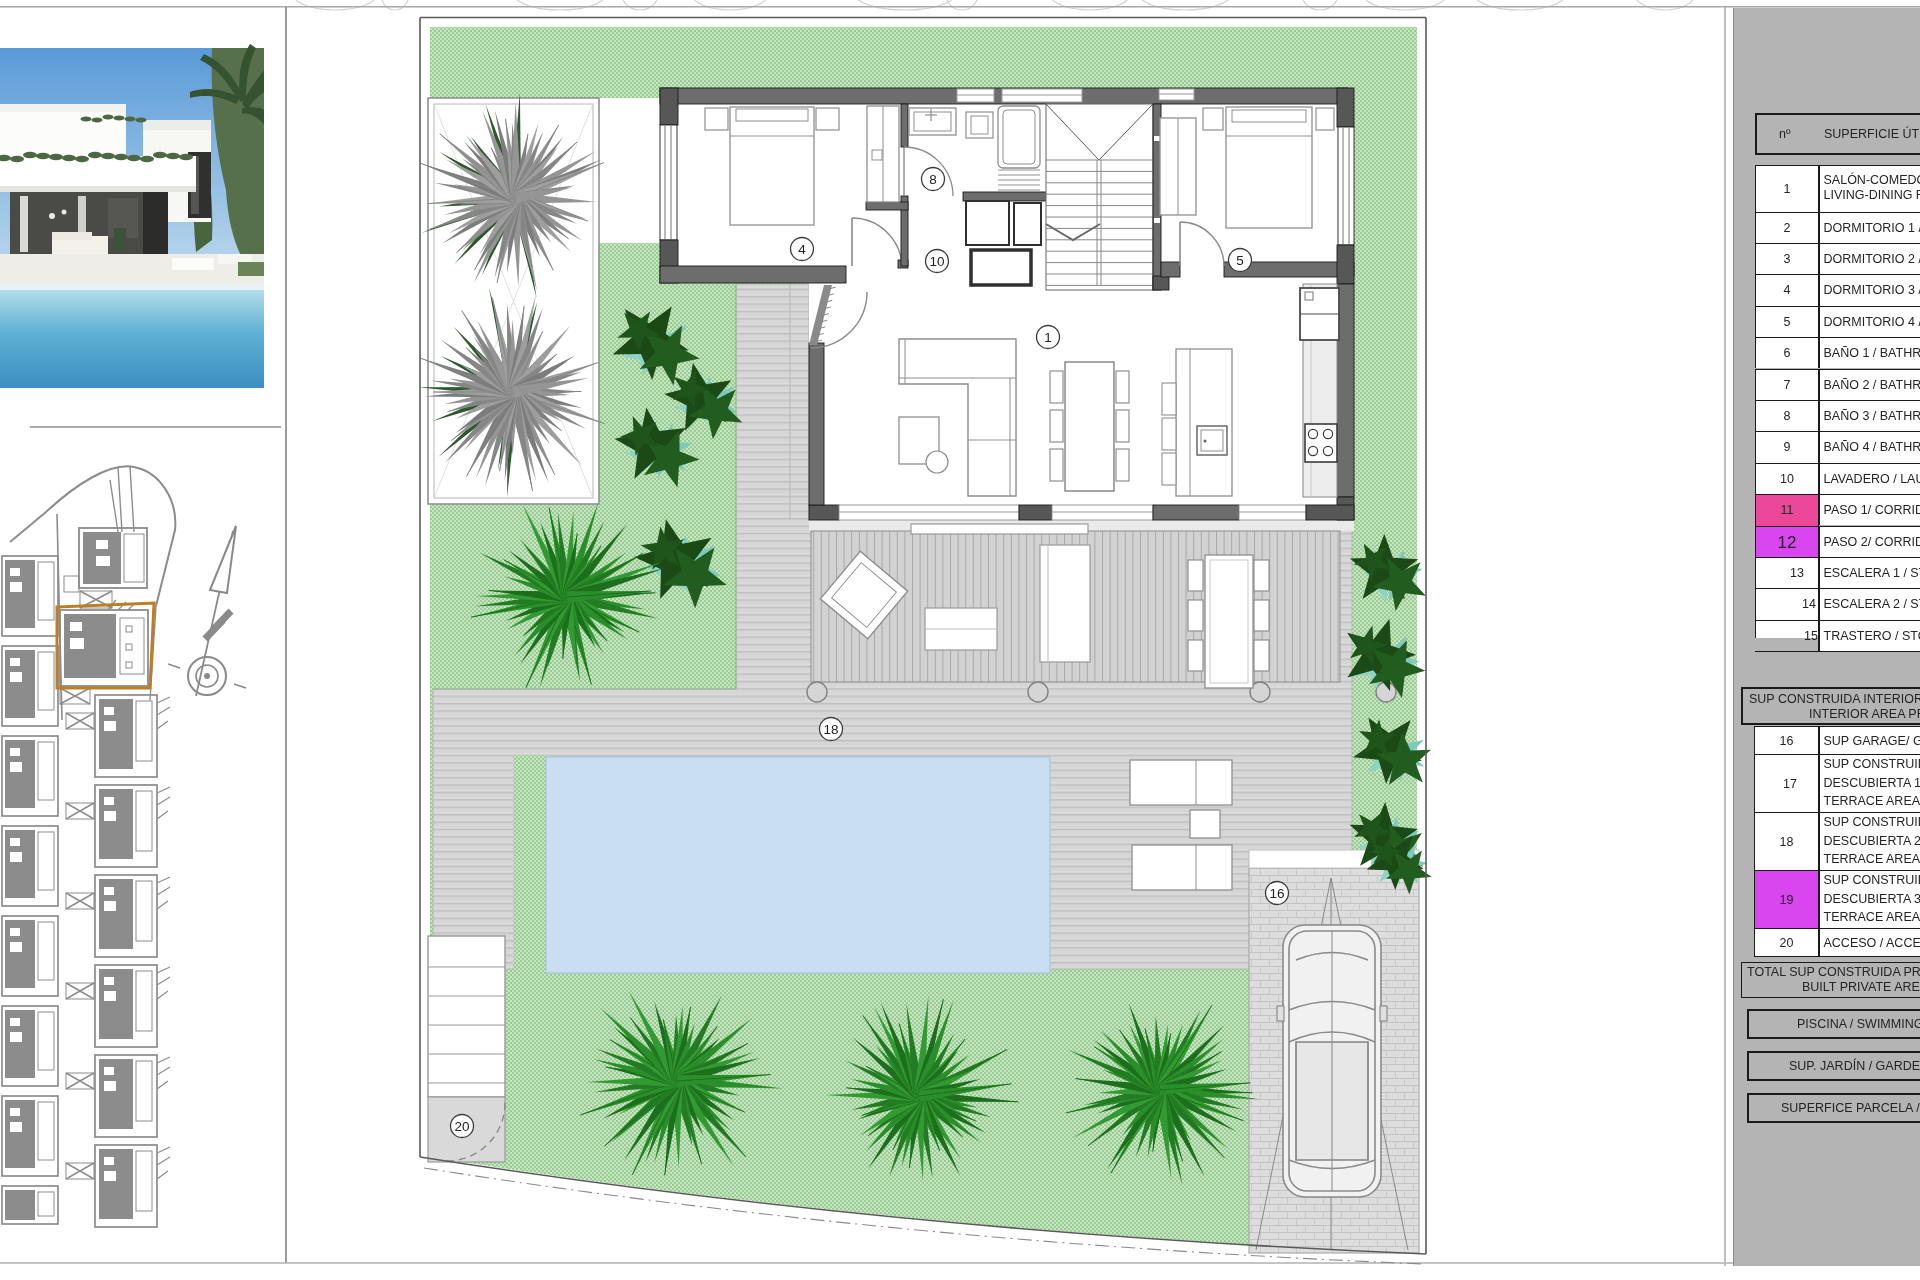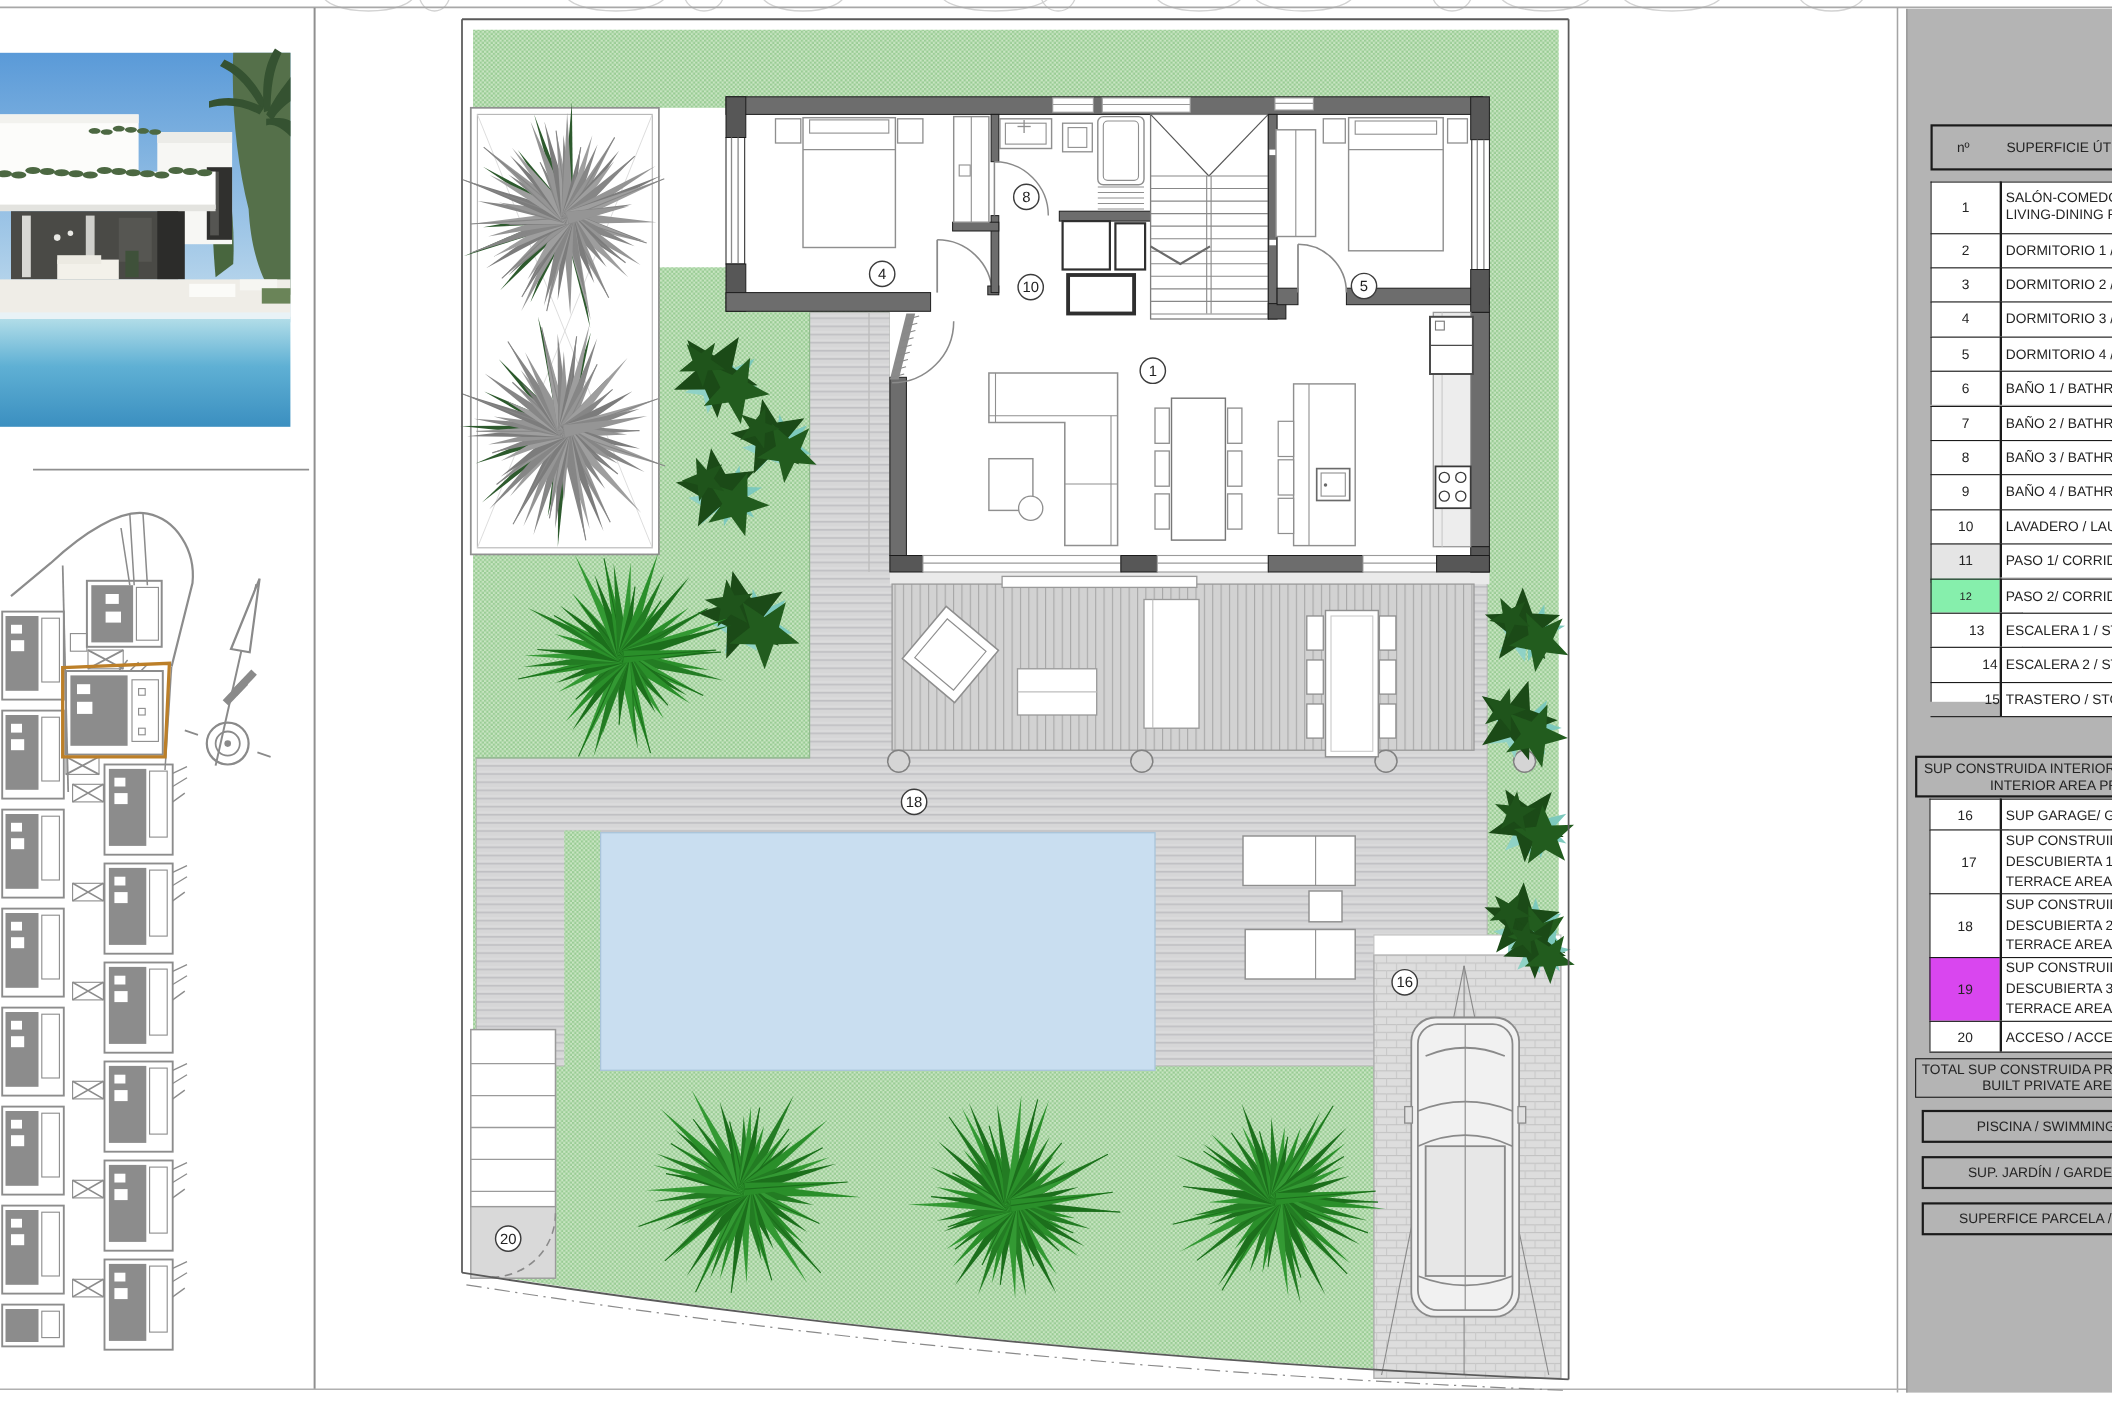--- a/index.html
+++ b/index.html
@@ -1006,23 +1006,23 @@
 <div class="cell" style="left:1755px;top:337.1px;width:64px;height:31.4px;background:#fff;border:1.5px solid #1a1a1a;border-bottom:none;font-size:12.5px;text-align:center;line-height:31.4px;">6</div>
 <div class="cell" style="left:1817.5px;top:337.1px;width:200px;height:31.4px;background:#fff;border:1.5px solid #1a1a1a;border-bottom:none;border-left:2px solid #1a1a1a;font-size:12.5px;line-height:31.4px;padding-left:4px;white-space:nowrap;overflow:hidden;">BAÑO 1 / BATHROOM 1</div>
 <div class="cell" style="left:1755px;top:368.5px;width:64px;height:31.4px;background:#fff;border:1.5px solid #1a1a1a;border-bottom:none;font-size:12.5px;text-align:center;line-height:31.4px;">7</div>
 <div class="cell" style="left:1817.5px;top:368.5px;width:200px;height:31.4px;background:#fff;border:1.5px solid #1a1a1a;border-bottom:none;border-left:2px solid #1a1a1a;font-size:12.5px;line-height:31.4px;padding-left:4px;white-space:nowrap;overflow:hidden;">BAÑO 2 / BATHROOM 2</div>
 <div class="cell" style="left:1755px;top:399.9px;width:64px;height:31.4px;background:#fff;border:1.5px solid #1a1a1a;border-bottom:none;font-size:12.5px;text-align:center;line-height:31.4px;">8</div>
 <div class="cell" style="left:1817.5px;top:399.9px;width:200px;height:31.4px;background:#fff;border:1.5px solid #1a1a1a;border-bottom:none;border-left:2px solid #1a1a1a;font-size:12.5px;line-height:31.4px;padding-left:4px;white-space:nowrap;overflow:hidden;">BAÑO 3 / BATHROOM 3</div>
 <div class="cell" style="left:1755px;top:431.3px;width:64px;height:31.4px;background:#fff;border:1.5px solid #1a1a1a;border-bottom:none;font-size:12.5px;text-align:center;line-height:31.4px;">9</div>
 <div class="cell" style="left:1817.5px;top:431.3px;width:200px;height:31.4px;background:#fff;border:1.5px solid #1a1a1a;border-bottom:none;border-left:2px solid #1a1a1a;font-size:12.5px;line-height:31.4px;padding-left:4px;white-space:nowrap;overflow:hidden;">BAÑO 4 / BATHROOM 4</div>
 <div class="cell" style="left:1755px;top:462.7px;width:64px;height:31.4px;background:#fff;border:1.5px solid #1a1a1a;border-bottom:none;font-size:12.5px;text-align:center;line-height:31.4px;">10</div>
 <div class="cell" style="left:1817.5px;top:462.7px;width:200px;height:31.4px;background:#fff;border:1.5px solid #1a1a1a;border-bottom:none;border-left:2px solid #1a1a1a;font-size:12.5px;line-height:31.4px;padding-left:4px;white-space:nowrap;overflow:hidden;">LAVADERO / LAUNDRY</div>
-<div class="cell" style="left:1755px;top:494.1px;width:64px;height:36px;background:#e5e5e5;border:1.5px solid #1a1a1a;border-bottom:none;font-size:12.5px;text-align:center;line-height:31.4px;">11</div>
+<div class="cell" style="left:1755px;top:494.1px;width:64px;height:36px;background:#ec4899;border:1.5px solid #1a1a1a;border-bottom:none;font-size:12.5px;text-align:center;line-height:31.4px;">11</div>
 <div class="cell" style="left:1817.5px;top:494.1px;width:200px;height:31.4px;background:#fff;border:1.5px solid #1a1a1a;border-bottom:none;border-left:2px solid #1a1a1a;font-size:12.5px;line-height:31.4px;padding-left:4px;white-space:nowrap;overflow:hidden;">PASO 1/ CORRIDOR 1</div>
-<div class="cell" style="left:1755px;top:525.5px;width:64px;height:31.4px;background:#86efac;border:1.5px solid #1a1a1a;border-bottom:none;font-size:10px;text-align:center;line-height:31.4px;">12</div>
+<div class="cell" style="left:1755px;top:525.5px;width:64px;height:31.4px;background:#d946ef;border:1.5px solid #1a1a1a;border-bottom:none;font-size:17px;text-align:center;line-height:31.4px;">12</div>
 <div class="cell" style="left:1817.5px;top:525.5px;width:200px;height:31.4px;background:#fff;border:1.5px solid #1a1a1a;border-bottom:none;border-left:2px solid #1a1a1a;font-size:12.5px;line-height:31.4px;padding-left:4px;white-space:nowrap;overflow:hidden;">PASO 2/ CORRIDOR 2</div>
 <div class="cell" style="left:1755px;top:556.9px;width:84px;height:31.4px;background:#fff;border:1.5px solid #1a1a1a;border-bottom:none;font-size:12.5px;text-align:center;line-height:31.4px;">13</div>
 <div class="cell" style="left:1817.5px;top:556.9px;width:200px;height:31.4px;background:#fff;border:1.5px solid #1a1a1a;border-bottom:none;border-left:2px solid #1a1a1a;font-size:12.5px;line-height:31.4px;padding-left:4px;white-space:nowrap;overflow:hidden;">ESCALERA 1 / STAIRS 1</div>
 <div class="cell" style="left:1755px;top:588.3px;width:64px;height:31.4px;background:#fff;border:1.5px solid #1a1a1a;border-bottom:none;font-size:12.5px;text-align:center;line-height:31.4px;padding-left:44px;">14</div>
 <div class="cell" style="left:1817.5px;top:588.3px;width:200px;height:31.4px;background:#fff;border:1.5px solid #1a1a1a;border-bottom:none;border-left:2px solid #1a1a1a;font-size:12.5px;line-height:31.4px;padding-left:4px;white-space:nowrap;overflow:hidden;">ESCALERA 2 / STAIRS 2</div>
 <div class="cell" style="left:1755px;top:619.7px;width:64px;height:18px;background:#fff;border:1.5px solid #1a1a1a;border-bottom:none;font-size:12.5px;text-align:right;line-height:31.4px;">15</div>
 <div class="cell" style="left:1817.5px;top:619.7px;width:200px;height:31.4px;background:#fff;border:1.5px solid #1a1a1a;border-bottom:none;border-left:2px solid #1a1a1a;font-size:12.5px;line-height:31.4px;padding-left:4px;white-space:nowrap;overflow:hidden;">TRASTERO / STORAGE</div>
 <div class="cell" style="left:1755px;top:651.1px;width:263px;height:0;border-top:1.5px solid #1a1a1a;"></div>
 <div class="cell" style="left:1741px;top:687px;width:279px;height:38px;border:2px solid #1a1a1a;font-size:12.5px;padding:3px 0 0 6px;line-height:15px;">SUP CONSTRUIDA INTERIOR PRIVATIVA /<br><span style="padding-left:60px;">INTERIOR AREA PRIVATE</span></div>
 <div class="cell" style="left:1754px;top:726.0px;width:65px;height:28.0px;background:#fff;border:1.5px solid #1a1a1a;border-bottom:none;font-size:12.5px;text-align:center;line-height:28.0px;">16</div>

